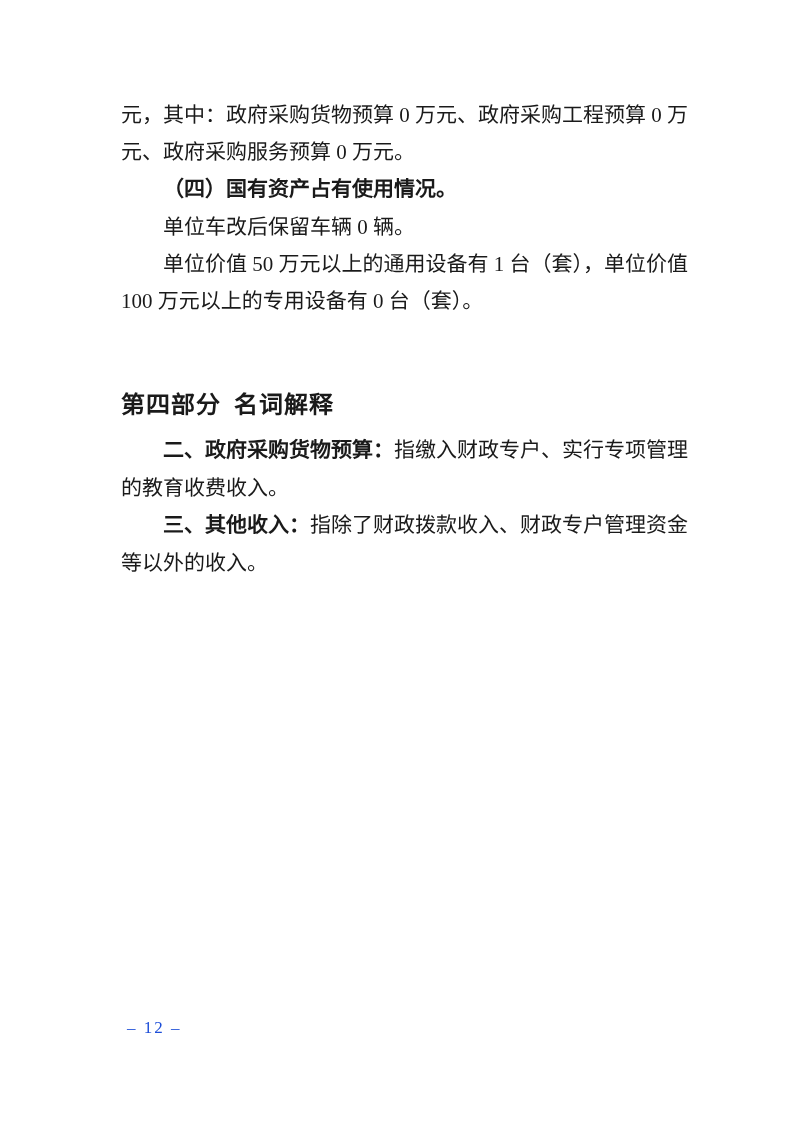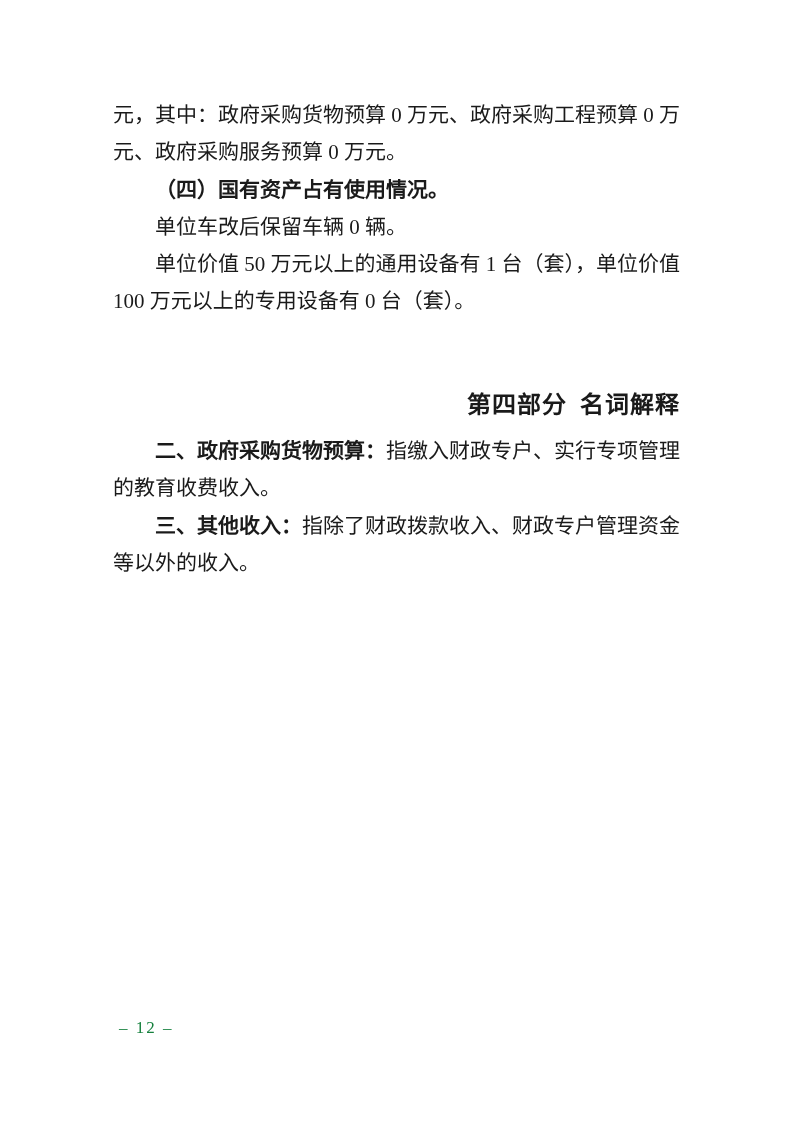--- a/index.html
+++ b/index.html
@@ -13,58 +13,59 @@
     font-family: "Liberation Serif", "DejaVu Serif", serif;
     color: #1a1a1a;
     position: relative;
     overflow: hidden;
   }
   .page {
     position: relative;
     width: 627px;
     height: 1122px;
     background: #ffffff;
+    margin-left: 8px;
   }
   .content {
     position: absolute;
     left: 113px;
     top: 97px;
     width: 567px;
     font-size: 21px;
     line-height: 37px;
   }
   .para {
     margin: 0;
     text-align: justify;
     text-justify: inter-character;
     word-break: break-all;
   }
   .para.indent {
     text-indent: 42px;
   }
   .bold-run {
     font-weight: 700;
-    font-family: Liberation Sans, sans-serif;
+    font-family: Liberation Mono, monospace;
   }
   .heading {
     margin: 64px 0 6px 0;
     font-size: 24px;
     line-height: 42px;
     font-weight: 700;
-    text-align: right;
+    text-align: left;
     font-family: "Liberation Sans", "DejaVu Sans", sans-serif;
     letter-spacing: 1px;
   }
   .footer {
     position: absolute;
     left: 119px;
     top: 1017px;
     font-size: 17px;
     line-height: 22px;
-    color: #15803d;
+    color: #1d4ed8;
     letter-spacing: 2px;
   }
 </style>
 </head>
 <body>
 
 <div class="page">
   <div class="content">
 
   <p class="para"><span class="body-run">元，其中：政府采购货物预算 0 万元、政府采购工程预算 0 万元、政府采购服务预算 0 万元。</span></p>

